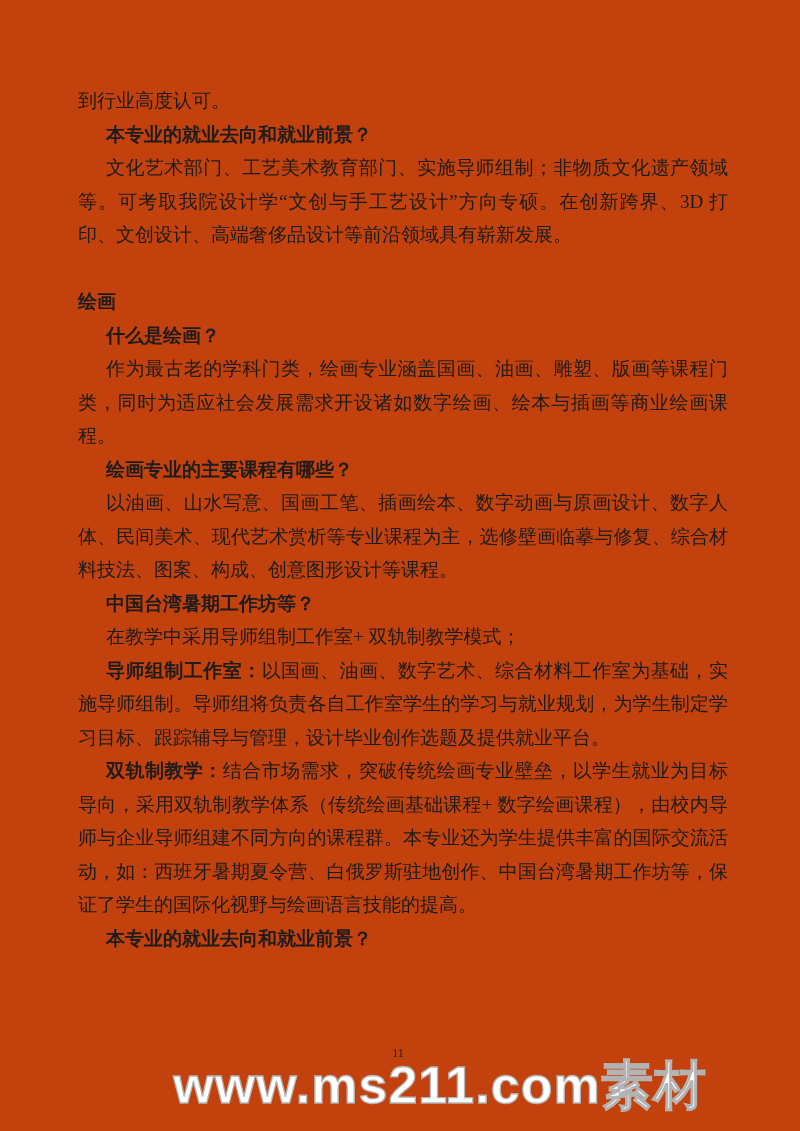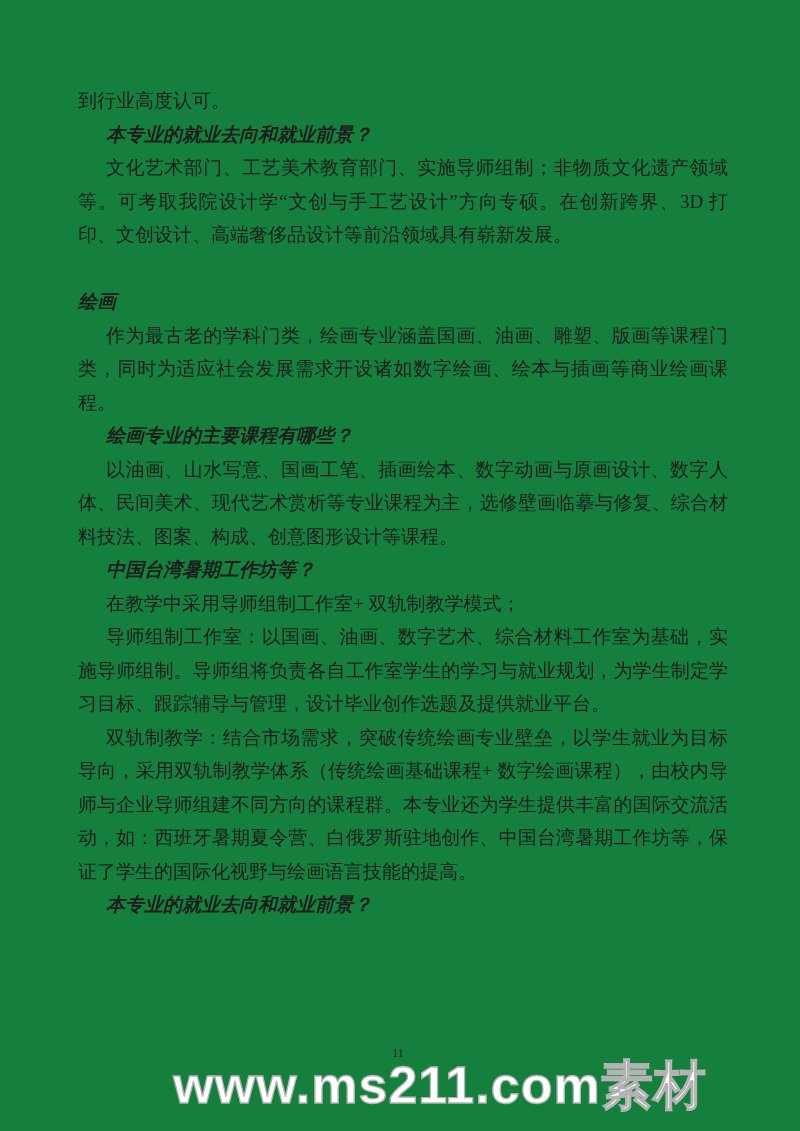--- a/index.html
+++ b/index.html
@@ -4,41 +4,41 @@
 <style>
   html, body {
     margin: 0;
     padding: 0;
     background: #ffffff;
   }
   .page {
     position: relative;
     width: 800px;
     height: 1131px;
-    background: #15803d;
+    background: #c2410c;
     overflow: hidden;
     font-family: "Liberation Serif", "DejaVu Serif", serif;
     color: #1c1c1c;
   }
   .content {
     position: absolute;
     left: 78px;
     top: 84px;
     width: 650px;
   }
   .content p {
     margin: 0;
     font-size: 19px;
     line-height: 33.5px;
     text-align: justify;
     word-break: break-all;
   }
   .indent { text-indent: 28px; }
-  .heading { font-weight: bold; font-style: italic; }
-  .bold { font-weight: normal; }
+  .heading { font-weight: bold; }
+  .bold { font-weight: bold; }
   .blank-line { height: 33.5px; }
   .page-number {
     position: absolute;
     top: 1046px;
     left: 0;
     right: 4px;
     text-align: center;
     font-size: 12px;
     line-height: 14px;
     color: #222222;
@@ -69,20 +69,21 @@
     <p class="body-text">到行业高度认可。</p>
 
     <p class="heading indent">本专业的就业去向和就业前景？</p>
 
     <p class="body-text indent">文化艺术部门、工艺美术教育部门、实施导师组制；非物质文化遗产领域等。可考取我院设计学“文创与手工艺设计”方向专硕。在创新跨界、3D 打印、文创设计、高端奢侈品设计等前沿领域具有崭新发展。</p>
 
     <div class="blank-line"></div>
 
     <p class="heading">绘画</p>
 
+    <p class="heading indent">什么是绘画？</p>
 
     <p class="body-text indent">作为最古老的学科门类，绘画专业涵盖国画、油画、雕塑、版画等课程门类，同时为适应社会发展需求开设诸如数字绘画、绘本与插画等商业绘画课程。</p>
 
     <p class="heading indent">绘画专业的主要课程有哪些？</p>
 
     <p class="body-text indent">以油画、山水写意、国画工笔、插画绘本、数字动画与原画设计、数字人体、民间美术、现代艺术赏析等专业课程为主，选修壁画临摹与修复、综合材料技法、图案、构成、创意图形设计等课程。</p>
 
     <p class="heading indent">中国台湾暑期工作坊等？</p>
 
     <p class="body-text indent">在教学中采用导师组制工作室+ 双轨制教学模式；</p>

